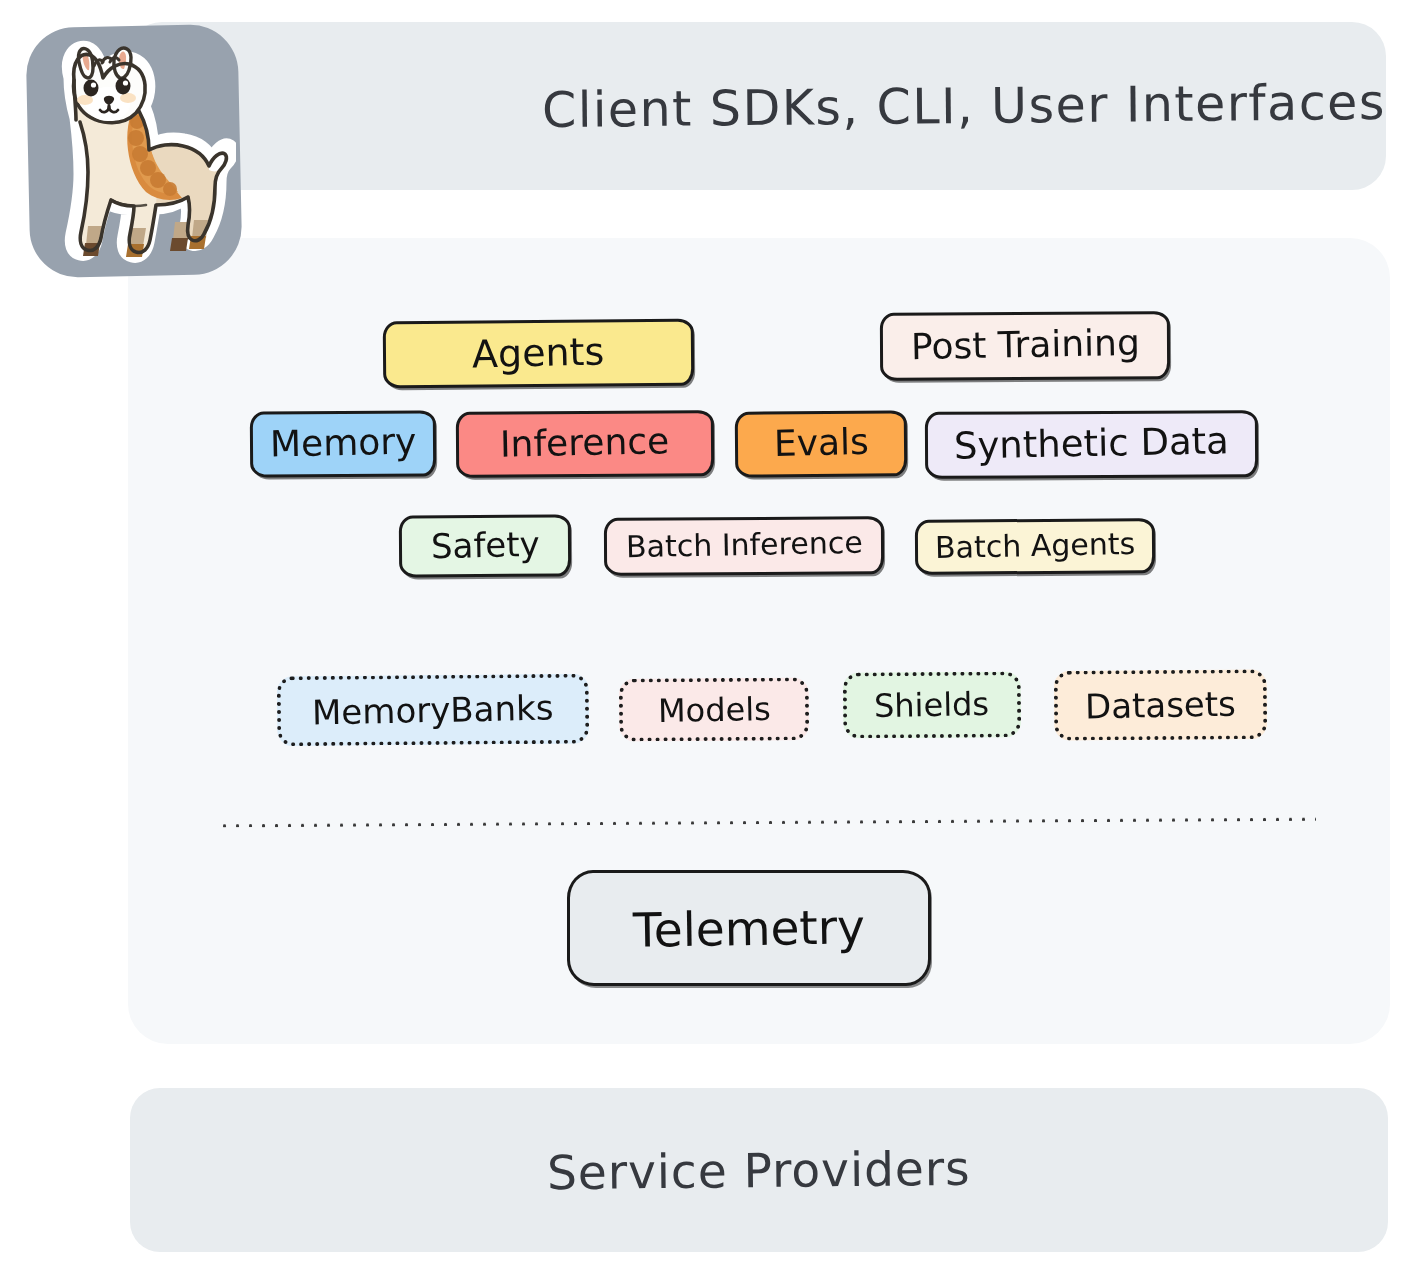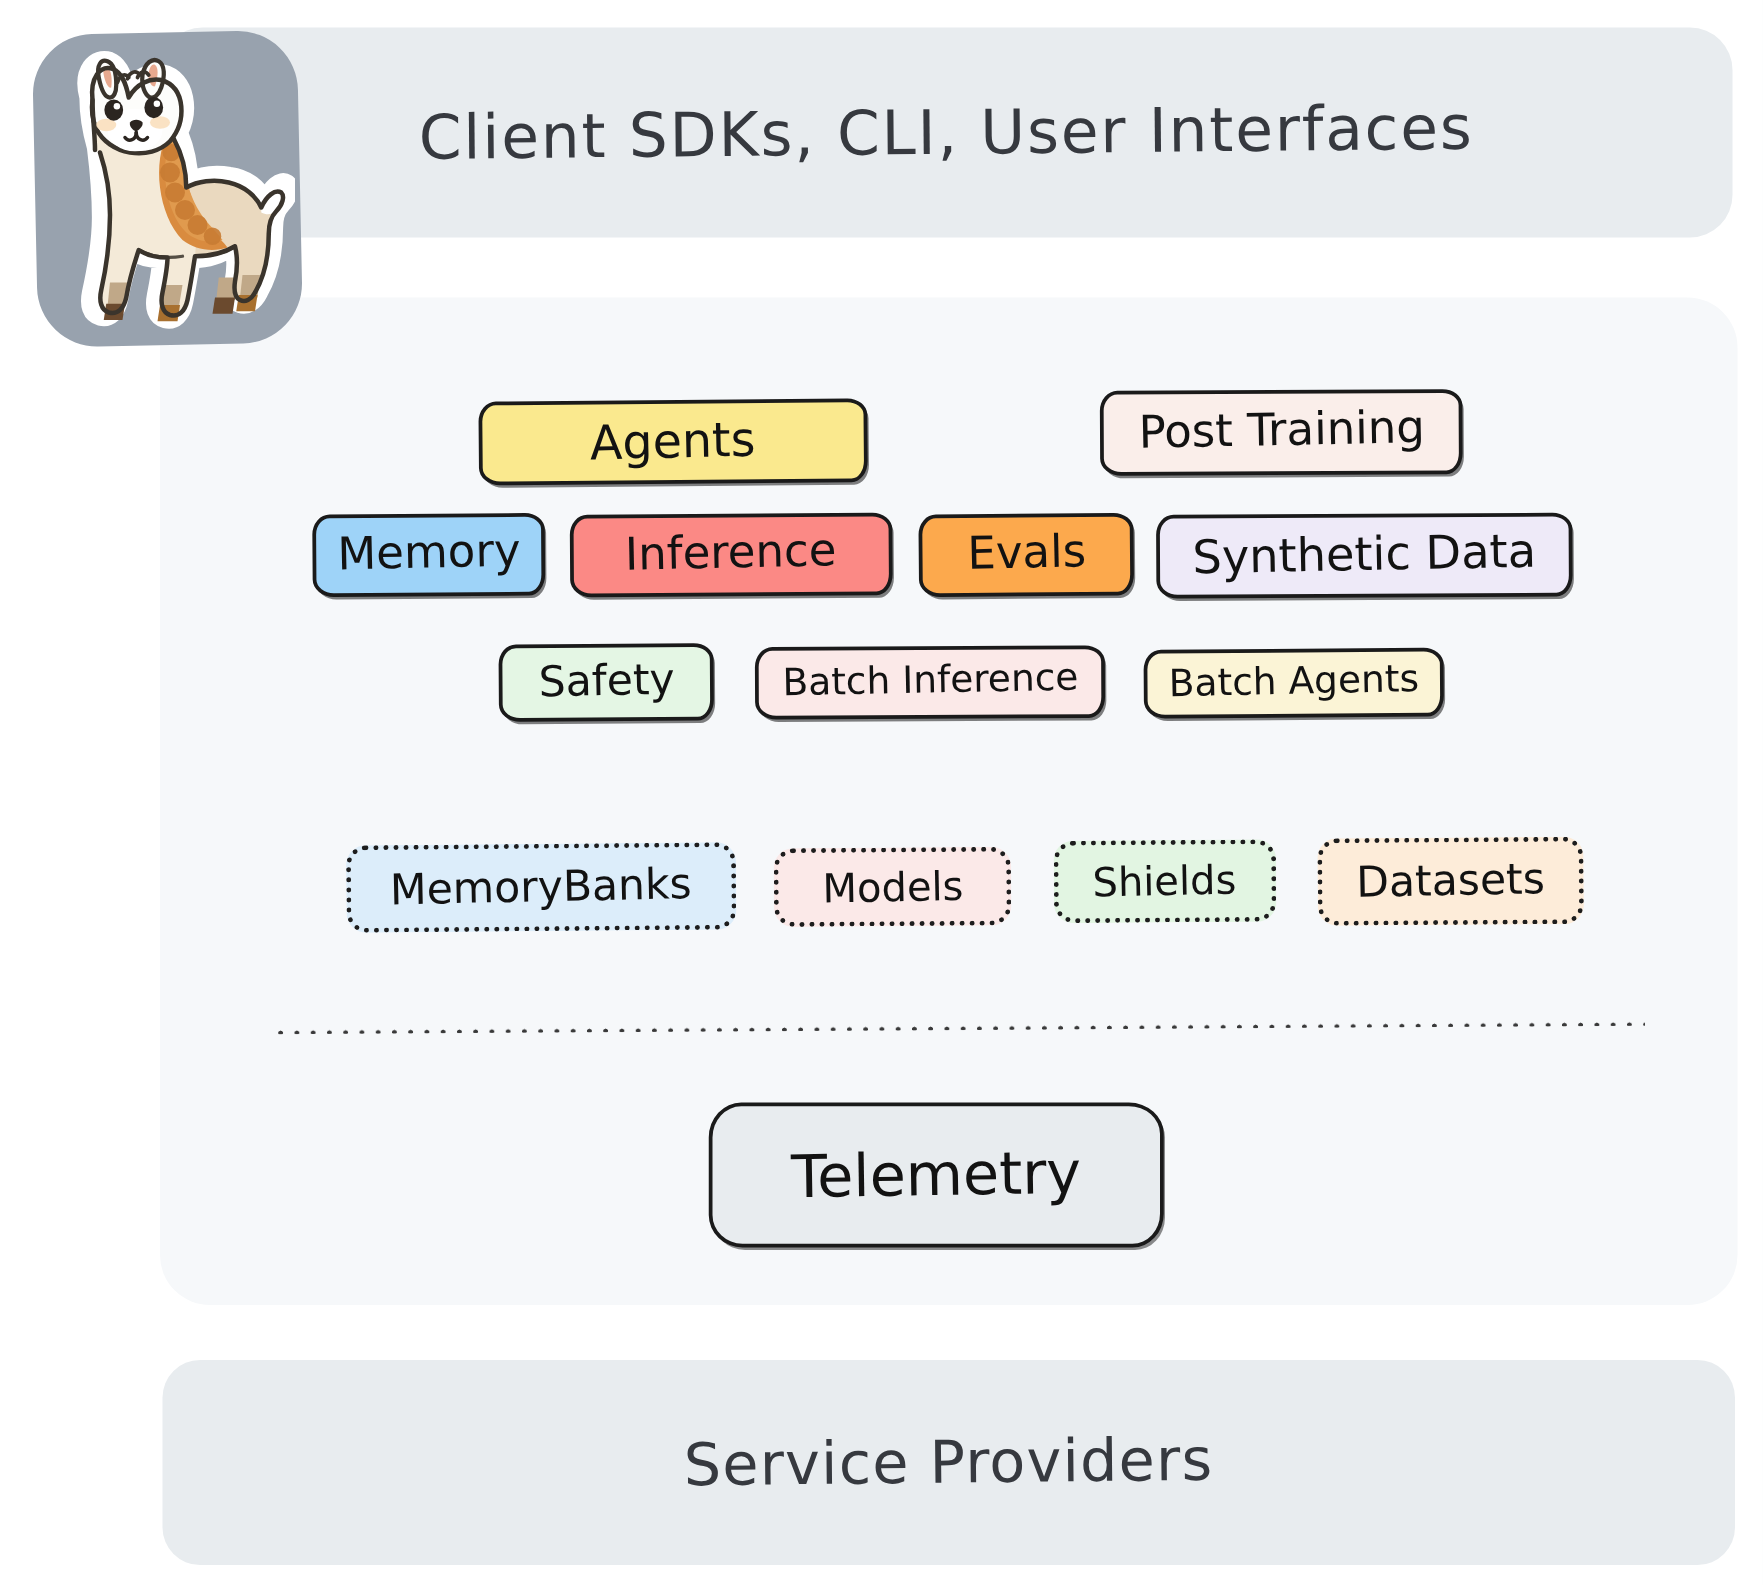--- a/index.html
+++ b/index.html
@@ -24,21 +24,21 @@
   .header-bar {
     position: absolute;
     left: 128px;
     top: 22px;
     width: 1258px;
     height: 168px;
     background: #e8ecef;
     border-radius: 34px;
     display: flex;
     align-items: center;
-    justify-content: center;
+    justify-content: flex-end;
   }
   .header-title {
     font-family: "DejaVu Sans", sans-serif;
     font-size: 49px;
     font-weight: 400;
     color: #36393f;
     letter-spacing: 1.5px;
     transform: rotate(-0.55deg);
     white-space: nowrap;
     font-style: normal;
@@ -140,21 +140,20 @@
     width: 364px;
     height: 116px;
     background: #e8ecef;
     border: 3px solid #1a1a1a;
     border-radius: 26px 28px 25px 27px / 28px 25px 27px 26px;
     box-shadow: 2px 3px 0 -1px rgba(25,25,25,0.5);
     display: flex;
     align-items: center;
     justify-content: center;
     box-sizing: border-box;
-    margin-top: 12px;
   }
   .telemetry > span {
     font-size: 47px;
     color: #121212;
     transform: rotate(-0.9deg);
     white-space: nowrap;
     line-height: 1;
   }
 
   

